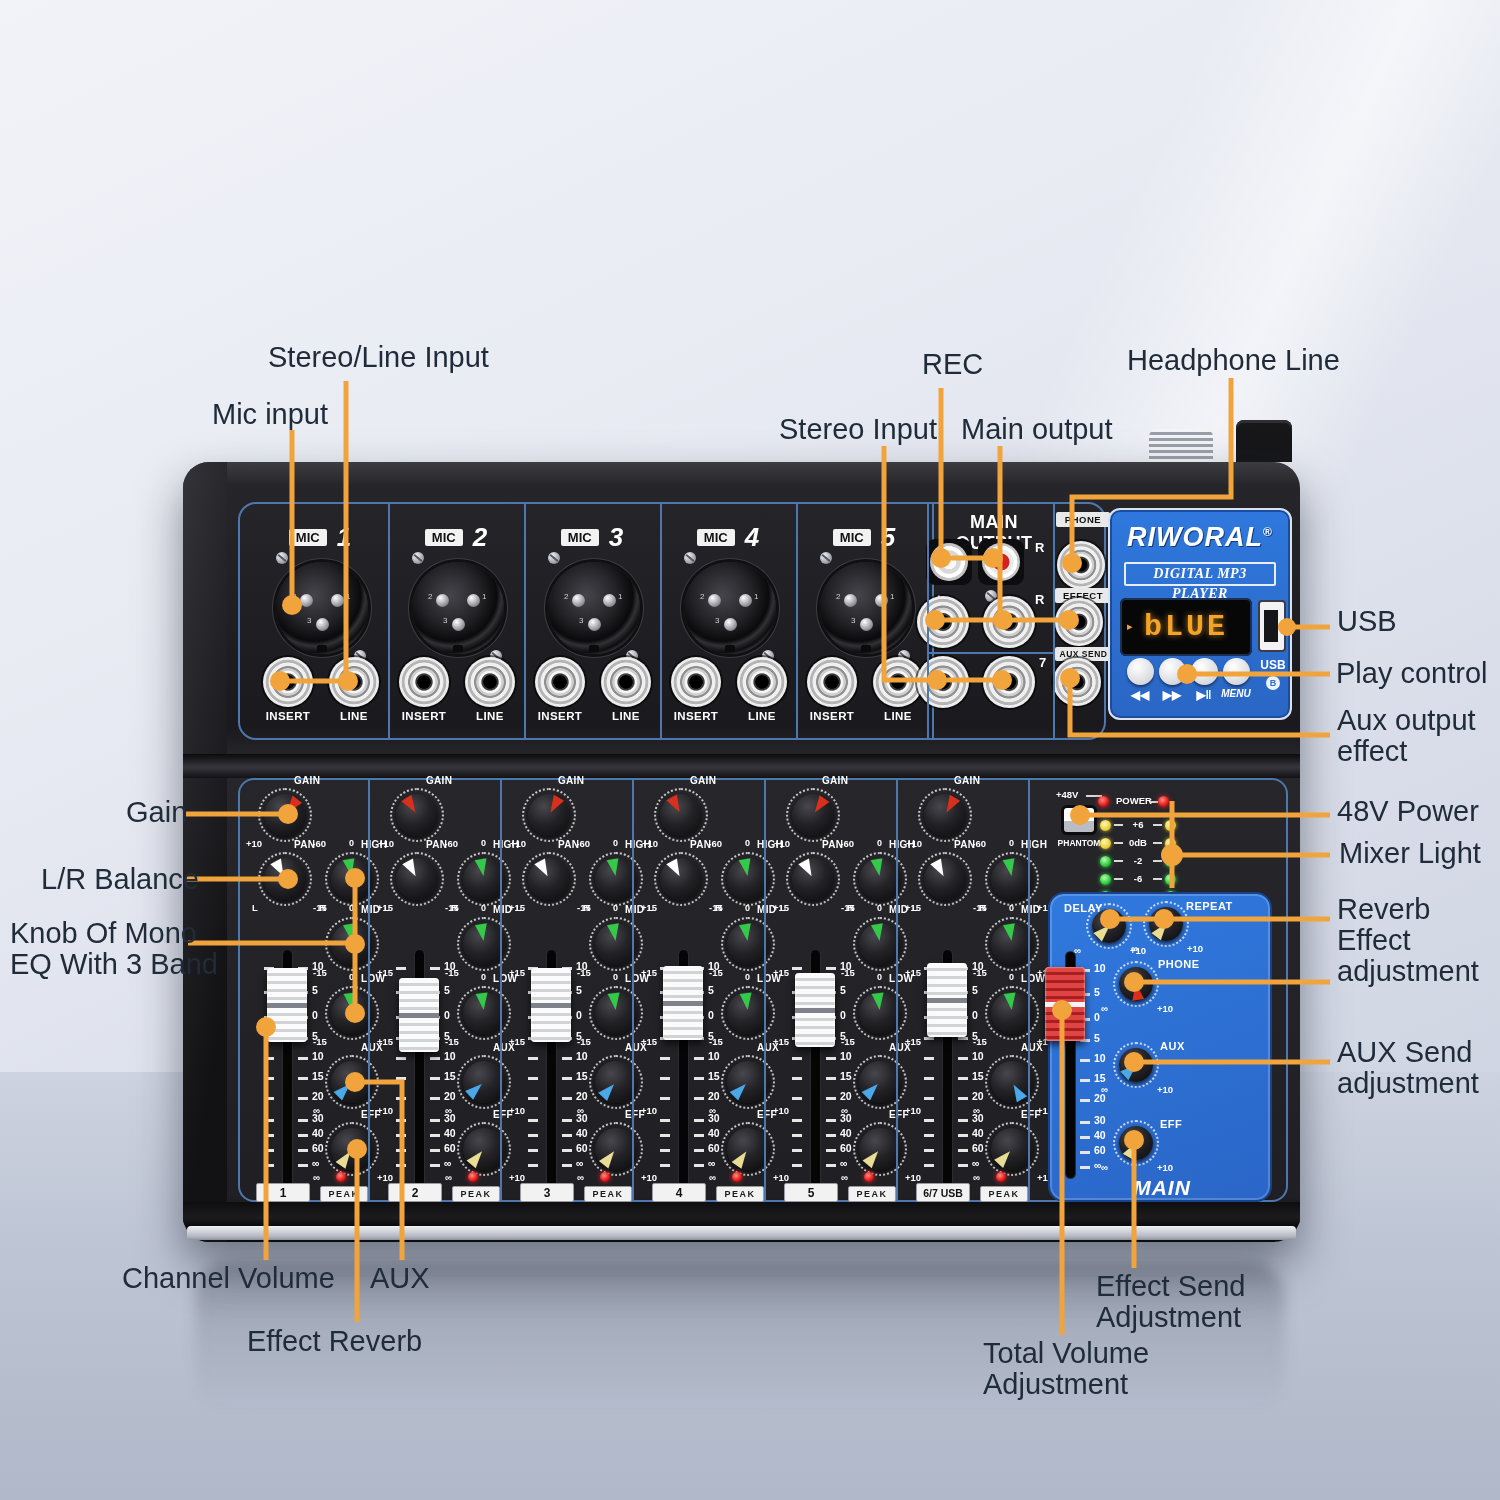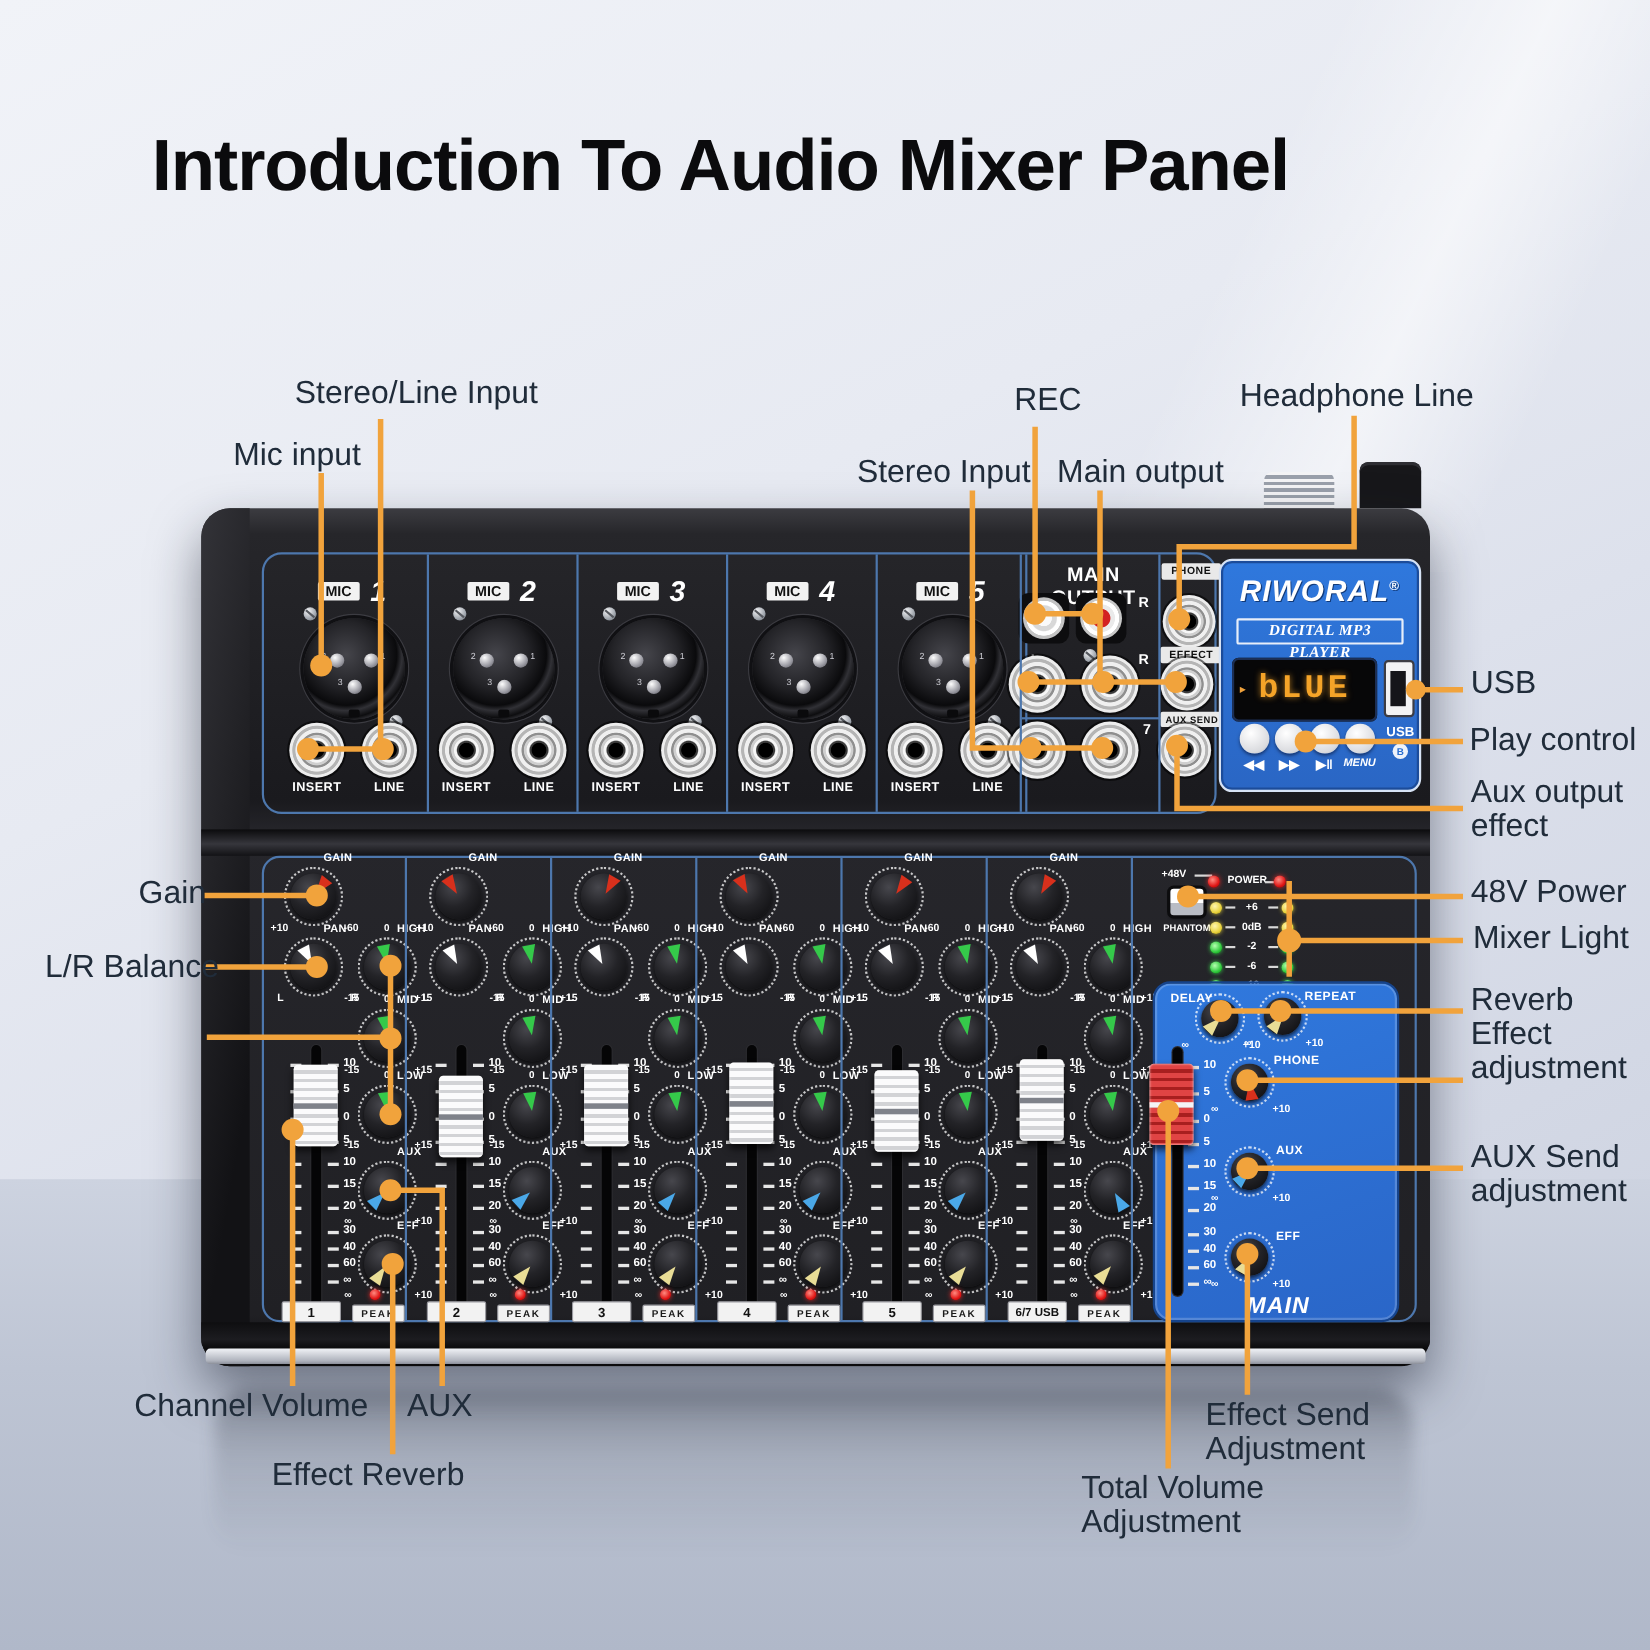--- a/index.html
+++ b/index.html
@@ -129,21 +129,20 @@
   .reflection{position:absolute;left:195px;top:1262px;width:1090px;height:150px;border-radius:34px;z-index:1;
       background:linear-gradient(180deg,rgba(38,44,56,.32),rgba(38,44,56,.12) 45%,rgba(38,44,56,0));filter:blur(7px);}
   svg.callouts{position:absolute;inset:0;z-index:6;pointer-events:none;}
 </style>
 </head>
 <body>
 
 <div class="stage">
   <div class="floor"></div>
   <div class="sheen"></div>
-  <h1 class="title" style="margin:0;position:absolute;left:138px;top:112px;">Introduction To Audio Mixer Panel</h1>
 
   <div class="mixer">
     <div class="conn conn-phone"></div>
     <div class="conn conn-power"></div>
     <div class="mixer-body"></div>
     <div class="left-bevel"></div>
     <div class="seam"></div>
     <div class="front-edge"></div>
     <div class="front-lip"></div>
 
@@ -1210,20 +1209,22 @@
   <div class="callout" style="left:779px;top:414px;">Stereo Input</div>
   <div class="callout" style="left:922px;top:349px;">REC</div>
   <div class="callout" style="left:961px;top:414px;">Main output</div>
   <div class="callout" style="left:1127px;top:345px;">Headphone Line</div>
   <div class="callout" style="left:1337px;top:606px;">USB</div>
   <div class="callout" style="left:1336px;top:658px;">Play control</div>
   <div class="callout" style="left:1337px;top:705px;">Aux output
 effect</div>
   <div class="callout" style="left:126px;top:797px;">Gain</div>
   <div class="callout" style="left:41px;top:864px;text-align:right;">L/R Balance</div>
+  <div class="callout" style="left:10px;top:918px;">Knob Of Mono
+EQ With 3 Band</div>
   <div class="callout" style="left:1337px;top:796px;">48V Power</div>
   <div class="callout" style="left:1339px;top:838px;">Mixer Light</div>
   <div class="callout" style="left:1337px;top:894px;">Reverb Effect
 adjustment</div>
   <div class="callout" style="left:1337px;top:1037px;">AUX Send
 adjustment</div>
   <div class="callout" style="left:122px;top:1263px;">Channel Volume</div>
   <div class="callout" style="left:370px;top:1263px;">AUX</div>
   <div class="callout" style="left:247px;top:1326px;">Effect Reverb</div>
   <div class="callout" style="left:1096px;top:1271px;">Effect Send

